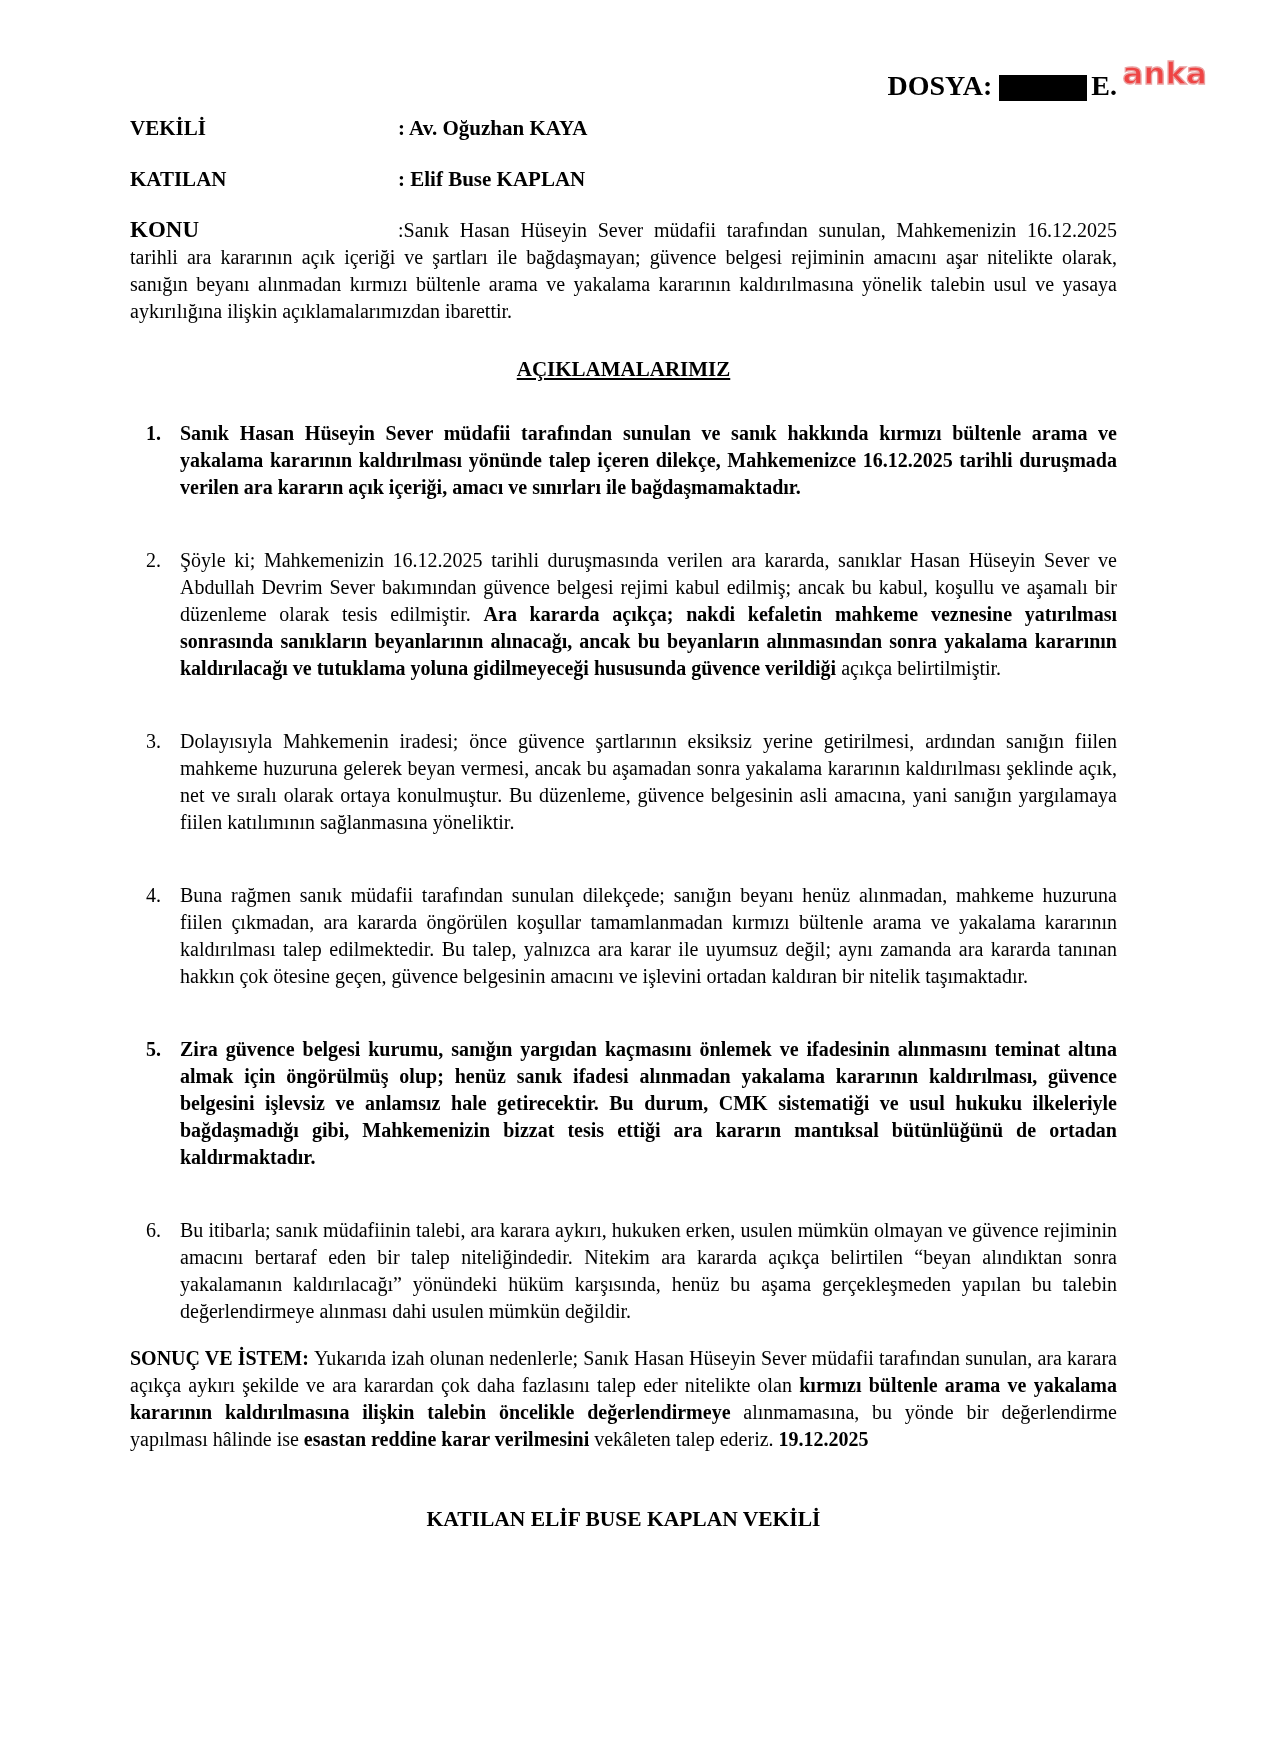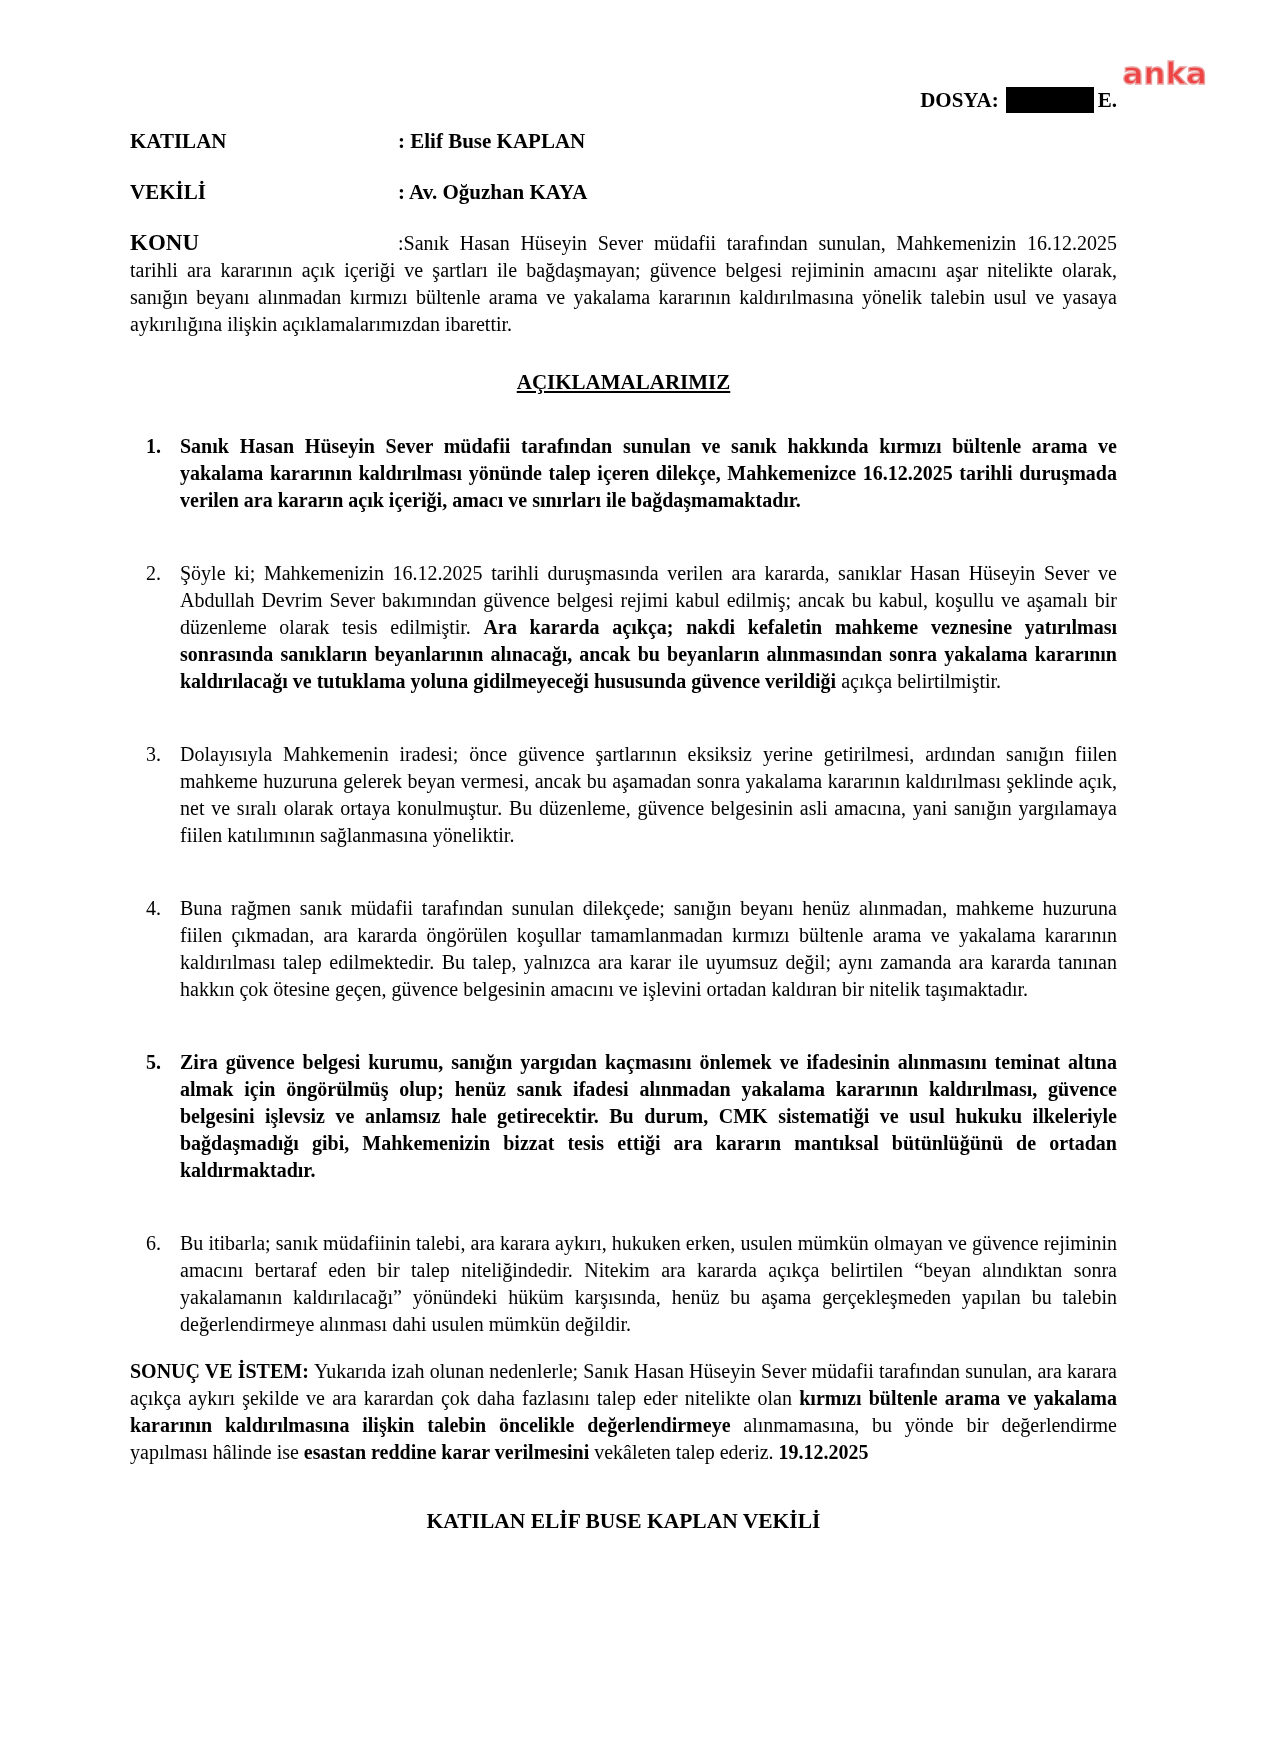--- a/index.html
+++ b/index.html
@@ -3,56 +3,56 @@
 <meta charset="utf-8">
 <style>
   html,body{margin:0;padding:0;background:#ffffff;}
   .page{
     width:1270px;height:1754px;background:#ffffff;position:relative;overflow:hidden;
     font-family:"Liberation Serif","DejaVu Serif",serif;font-size:20px;line-height:27px;color:#000;
   }
   .content{position:absolute;left:130px;top:66px;width:987px;}
   .b{font-weight:bold;}
   .title{text-align:center;font-weight:bold;font-size:21px;line-height:26px;}
-  .dosya{text-align:right;font-weight:bold;font-size:21px;margin-top:21px;}
+  .dosya{text-align:right;font-weight:bold;font-size:28px;margin-top:6px;}
   .redact{display:inline-block;width:88px;height:26px;background:#000;vertical-align:-6px;margin:0 4px 0 7px;}
   .party{font-weight:bold;font-size:21px;margin-top:14px;}
   .party + .party{margin-top:24px;}
   .plabel{display:inline-block;width:268px;}
   .konu{margin-top:23px;text-align:justify;}
   .konu-label{display:inline-block;width:268px;font-weight:bold;font-size:23px;}
   .heading{text-align:center;font-weight:bold;font-size:21px;margin-top:31px;text-decoration:underline;}
   .list{margin-top:37px;}
   .item{display:flex;margin-top:46px;}
   .item:first-child{margin-top:0;}
   .item-num{width:50px;box-sizing:border-box;padding-left:16px;flex:none;}
   .item-text{flex:1;text-align:justify;}
   .conclusion{margin-top:20px;text-align:justify;}
-  .signature{margin-top:40px;text-align:center;font-weight:bold;font-size:21.5px;line-height:31px;}
+  .signature{margin-top:51px;text-align:center;font-weight:bold;font-size:21.5px;line-height:31px;}
   .watermark{
     position:absolute;top:58px;right:63px;
     font-family:"DejaVu Sans",sans-serif;font-weight:bold;font-size:31px;line-height:31px;
     color:#ef4444;-webkit-text-stroke:1.3px #e9a2a2;
   }
 </style>
 </head>
 <body>
 
 <div class="page">
   <div class="watermark">anka</div>
 
   <div class="content">
 
     <div class="dosya">
       <span>DOSYA:</span><span class="redact"></span><span>E.</span>
     </div>
 
     <div>
+        <div class="party"><span class="plabel">VEKİLİ</span><span>: Av. Oğuzhan KAYA</span></div>
         <div class="party"><span class="plabel">KATILAN</span><span>: Elif Buse KAPLAN</span></div>
-        <div class="party"><span class="plabel">VEKİLİ</span><span>: Av. Oğuzhan KAYA</span></div>
       </div>
 
     <p class="konu"><span class="konu-label">KONU</span><span>:Sanık Hasan Hüseyin Sever müdafii tarafından sunulan, Mahkemenizin 16.12.2025 tarihli ara kararının açık içeriği ve şartları ile bağdaşmayan; güvence belgesi rejiminin amacını aşar nitelikte olarak, sanığın beyanı alınmadan kırmızı bültenle arama ve yakalama kararının kaldırılmasına yönelik talebin usul ve yasaya aykırılığına ilişkin açıklamalarımızdan ibarettir.</span></p>
 
     <div class="heading">AÇIKLAMALARIMIZ</div>
 
     <div class="list">
         <div class="item">
           <div class="item-num b">1.</div>
           <div class="item-text"><span class="b">Sanık Hasan Hüseyin Sever müdafii tarafından sunulan ve sanık hakkında kırmızı bültenle arama ve yakalama kararının kaldırılması yönünde talep içeren dilekçe, Mahkemenizce 16.12.2025 tarihli duruşmada verilen ara kararın açık içeriği, amacı ve sınırları ile bağdaşmamaktadır.</span></div>

